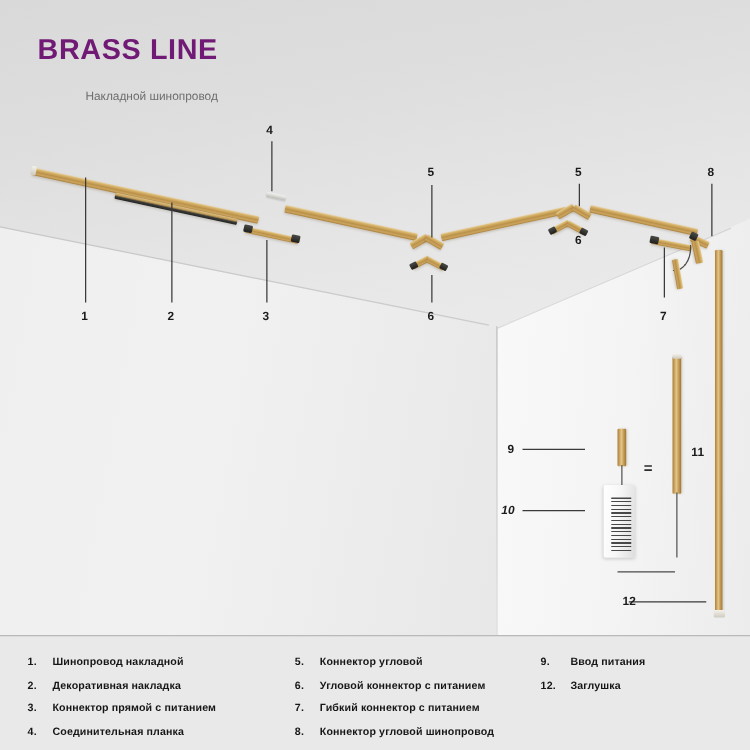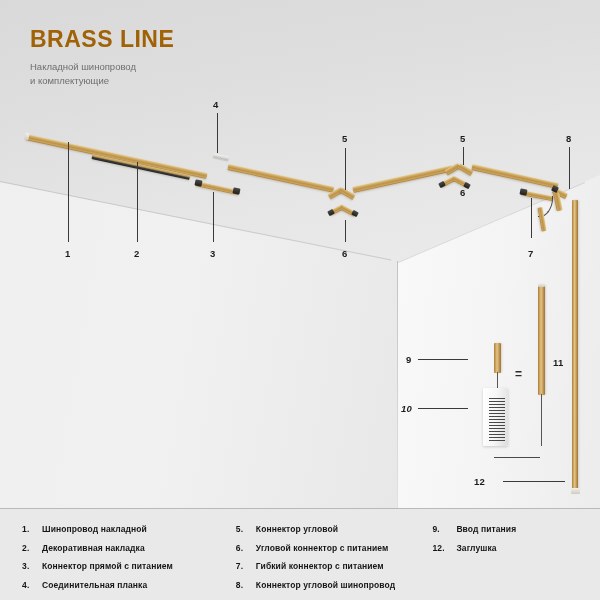--- a/index.html
+++ b/index.html
@@ -39,22 +39,22 @@
     transform-origin:0 0;transform:rotate(11.35deg);
   }
   .corner-right-edge{
     position:absolute;left:398px;top:262px;width:203px;height:1px;
     background:rgba(150,150,150,.30);
     transform-origin:0 0;transform:rotate(-23.2deg);
   }
 
   
   #header{position:absolute;left:30px;top:28px;z-index:30;}
-  .title{font-size:23px;font-weight:bold;letter-spacing:.5px;color:#a16207;line-height:1;}
-  .subtitle{margin-top:9px;font-size:9.5px;color:#6e6e6e;line-height:1.45;}
+  .title{font-size:23px;font-weight:bold;letter-spacing:.5px;color:#701a75;line-height:1;}
+  .subtitle{margin-top:20px;font-size:9.5px;color:#6e6e6e;line-height:1.45;text-align:right;}
 
   
   .part{position:absolute;transform-origin:0 50%;}
   .bar{
     border-radius:1px;
     background:linear-gradient(180deg,#e8cf9a 0%,#d4b067 22%,#bb9149 52%,#caa45f 78%,#a87f3c 100%);
     box-shadow:0 1px 2px rgba(90,70,30,.22);
   }
   .bar-dark{
     border-radius:1px;
@@ -228,29 +228,28 @@
 
     <div class="leader leader-h" style="left:418px;top:359px;width:50px;"></div>
     <div class="callout-num" style="left:406px;top:355px;">9</div>
 
     <div class="leader leader-h" style="left:418px;top:408px;width:50px;"></div>
     <div class="callout-num" style="left:401px;top:404px;font-style:italic;">10</div>
 
     <div class="callout-num" style="left:553px;top:358px;">11</div>
 
     <div class="leader leader-h" style="left:503px;top:481px;width:62px;"></div>
-    <div class="callout-num" style="left:474px;top:477px;">12</div>
+    <div class="callout-num" style="left:498px;top:477px;">12</div>
 
     <div class="eq" style="left:515px;top:367px;">=</div>
 
     <div id="header">
       <div class="title">BRASS LINE</div>
       <div class="subtitle">
         <div>Накладной шинопровод</div>
-        <div>и комплектующие</div>
       </div>
     </div>
 
   </div>
 
   <div id="legend">
     <div class="legend-rule"></div>
     <div class="legend-cols">
 
       <div class="legend-col c1">

